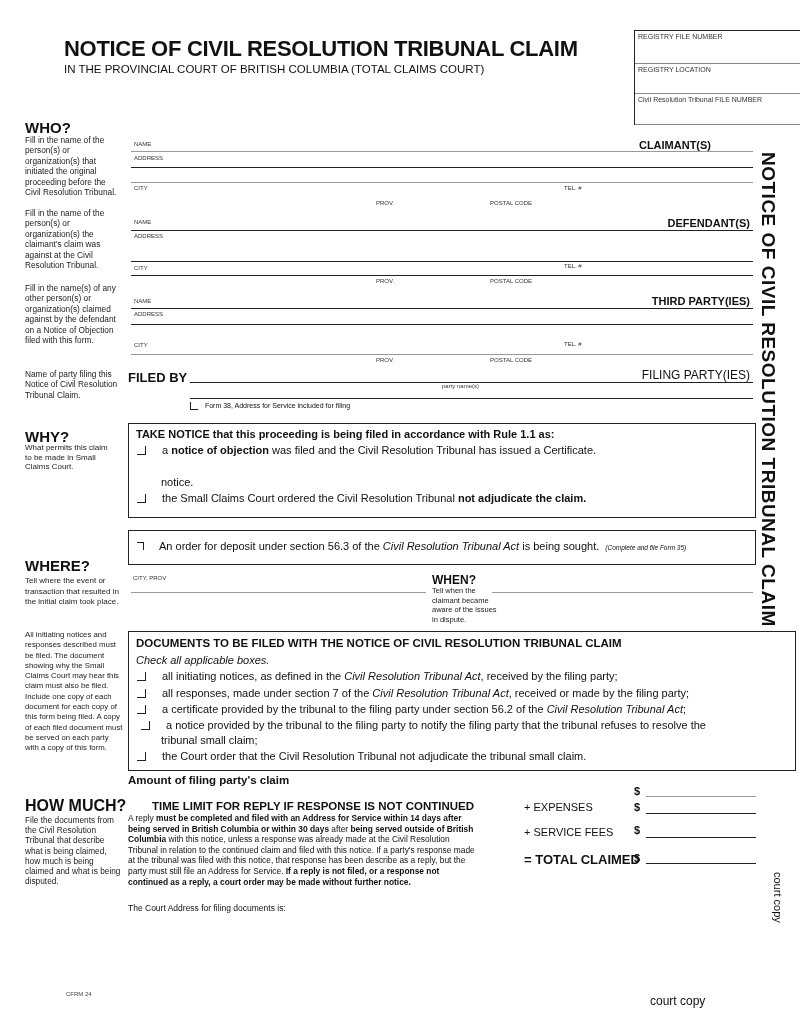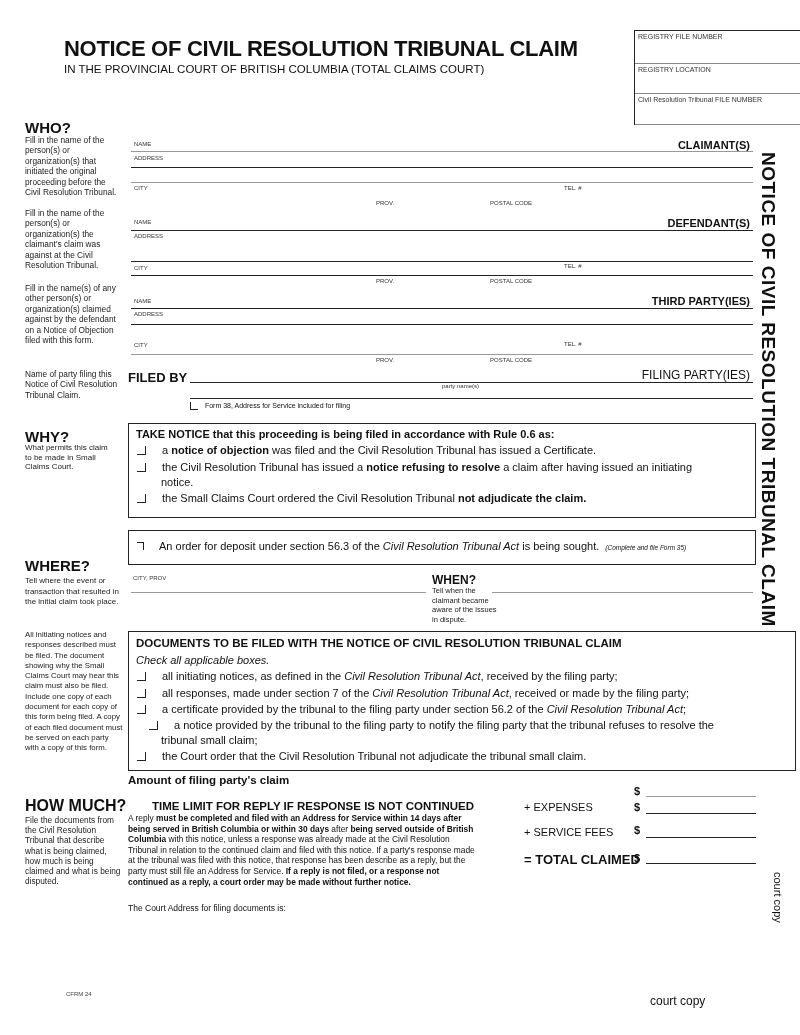--- a/index.html
+++ b/index.html
@@ -44,21 +44,21 @@
 
 <div class="vert">NOTICE OF CIVIL RESOLUTION TRIBUNAL CLAIM</div>
 
 <div class="abs sec-h" style="left:25px;top:119px;">WHO?</div>
 <div class="abs help" style="left:25px;top:135px;">Fill in the name of the person(s) or organization(s) that initiated the original proceeding before the Civil Resolution Tribunal.</div>
 <div class="abs help" style="left:25px;top:208px;">Fill in the name of the person(s) or organization(s) the claimant's claim was against at the Civil Resolution Tribunal.</div>
 <div class="abs help" style="left:25px;top:283px;">Fill in the name(s) of any other person(s) or organization(s) claimed against by the defendant on a Notice of Objection filed with this form.</div>
 <div class="abs help" style="left:25px;top:369px;">Name of party filing this Notice of Civil Resolution Tribunal Claim.</div>
 
 <div>
-  <div class="role" style="left:600px;top:139px;width:150px;">CLAIMANT(S)</div>
+  <div class="role" style="left:600px;top:139px;width:150px;text-align:center;">CLAIMANT(S)</div>
   <div class="small" style="left:134px;top:141px;">NAME</div>
   <div class="gline" style="left:131px;top:151px;width:622px;"></div>
   <div class="small" style="left:134px;top:155px;">ADDRESS</div>
   <div class="line" style="left:131px;top:167px;width:622px;"></div>
   <div class="gline" style="left:131px;top:182px;width:622px;"></div>
   <div class="small" style="left:134px;top:185px;">CITY</div>
   <div class="small" style="left:564px;top:185px;">TEL. #</div>
   <div class="small" style="left:376px;top:200px;">PROV.</div>
   <div class="small" style="left:490px;top:200px;">POSTAL CODE</div>
 </div>
@@ -98,26 +98,23 @@
   <div class="abs" style="left:190px;top:402px;font-size:7px;white-space:nowrap;">
     <span class="cb" style="border:1px solid #222;border-top:none;border-right:none;width:7px;height:7px;"></span>
     <span style="margin-left:5px;">Form 38, Address for Service included for filing</span>
   </div>
 </div>
 
 <div class="abs sec-h" style="left:25px;top:428px;">WHY?</div>
 <div class="abs help" style="left:25px;top:443px;font-size:8px;line-height:9.5px;width:90px;">What permits this claim to be made in Small Claims Court.</div>
 
 <div class="box" style="left:128px;top:423px;width:626px;height:93px;border-width:1.5px;">
-  <div class="row" style="left:7px;top:4px;font-weight:bold;">TAKE NOTICE that this proceeding is being filed in accordance with Rule 0.6 as:</div>
+  <div class="row" style="left:7px;top:4px;font-weight:bold;">TAKE NOTICE that this proceeding is being filed in accordance with Rule 1.1 as:</div>
   <div class="row" style="left:8px;top:20px;">
     <span class="cb"></span><span>a </span><b>notice of objection</b><span> was filed and the Civil Resolution Tribunal has issued a Certificate.</span>
-  </div>
-  <div class="row" style="left:8px;top:37px;">
-    <span class="cb"></span><span>the Civil Resolution Tribunal has issued a </span><b>notice refusing to resolve</b><span> a claim after having issued an initiating</span>
   </div>
   <div class="row" style="left:32px;top:52px;">notice.</div>
   <div class="row" style="left:8px;top:68px;">
     <span class="cb"></span><span>the Small Claims Court ordered the Civil Resolution Tribunal </span><b>not adjudicate the claim.</b>
   </div>
 </div>
 
 <div class="box" style="left:128px;top:530px;width:626px;height:33px;">
   <div class="row" style="left:8px;top:9px;">
     <span class="cb" style="border-right:none;border-left:none;border-top:1px solid #222;border-bottom:none;width:6px;position:relative;"><span style="position:absolute;right:-1px;top:-1px;height:8px;border-right:1px solid #222;"></span></span><span>An order for deposit under section 56.3 of the </span><i>Civil Resolution Tribunal Act</i><span> is being sought.</span>
@@ -140,21 +137,21 @@
   <div class="row" style="left:7px;top:22px;font-style:italic;">Check all applicable boxes.</div>
   <div class="row" style="left:8px;top:38px;">
     <span class="cb"></span><span>all initiating notices, as defined in the </span><i>Civil Resolution Tribunal Act</i><span>, received by the filing party;</span>
   </div>
   <div class="row" style="left:8px;top:55px;">
     <span class="cb"></span><span>all responses, made under section 7 of the </span><i>Civil Resolution Tribunal Act</i><span>, received or made by the filing party;</span>
   </div>
   <div class="row" style="left:8px;top:71px;">
     <span class="cb"></span><span>a certificate provided by the tribunal to the filing party under section 56.2 of the </span><i>Civil Resolution Tribunal Act</i><span>;</span>
   </div>
-  <div class="row" style="left:20px;top:87px;">
+  <div class="row" style="left:12px;top:87px;">
     <span class="cb"></span><span>a notice provided by the tribunal to the filing party to notify the filing party that the tribunal refuses to resolve the</span>
   </div>
   <div class="row" style="left:32px;top:102px;">tribunal small claim;</div>
   <div class="row" style="left:8px;top:118px;">
     <span class="cb"></span><span>the Court order that the Civil Resolution Tribunal not adjudicate the tribunal small claim.</span>
   </div>
 </div>
 
 <div class="abs" style="left:128px;top:774px;font-size:11.5px;font-weight:bold;">Amount of filing party's claim</div>
 

